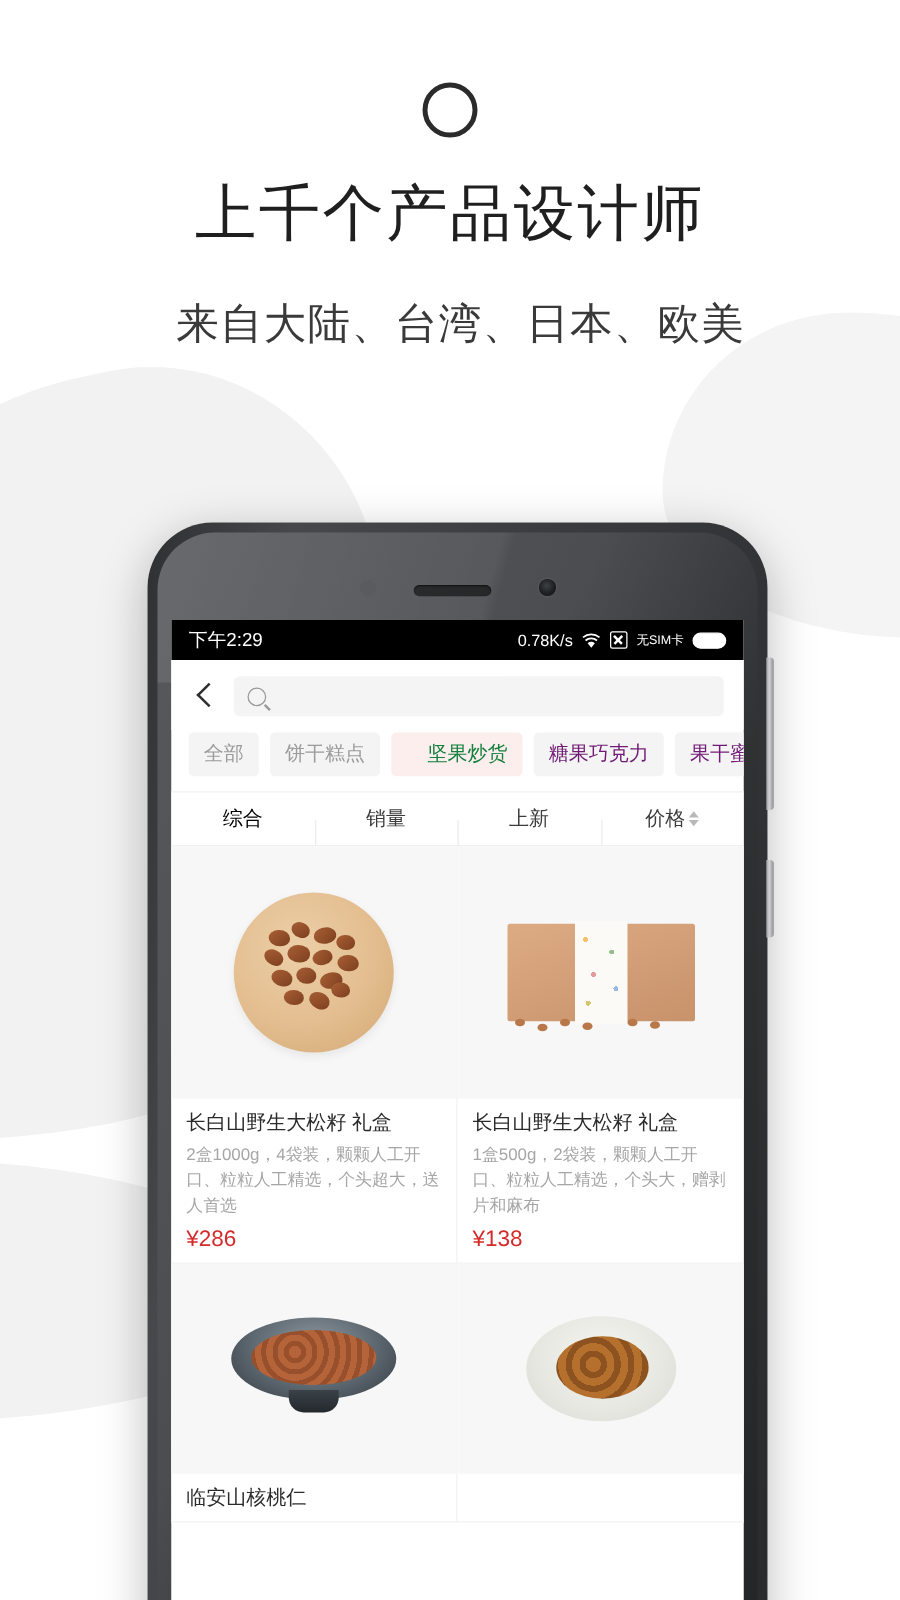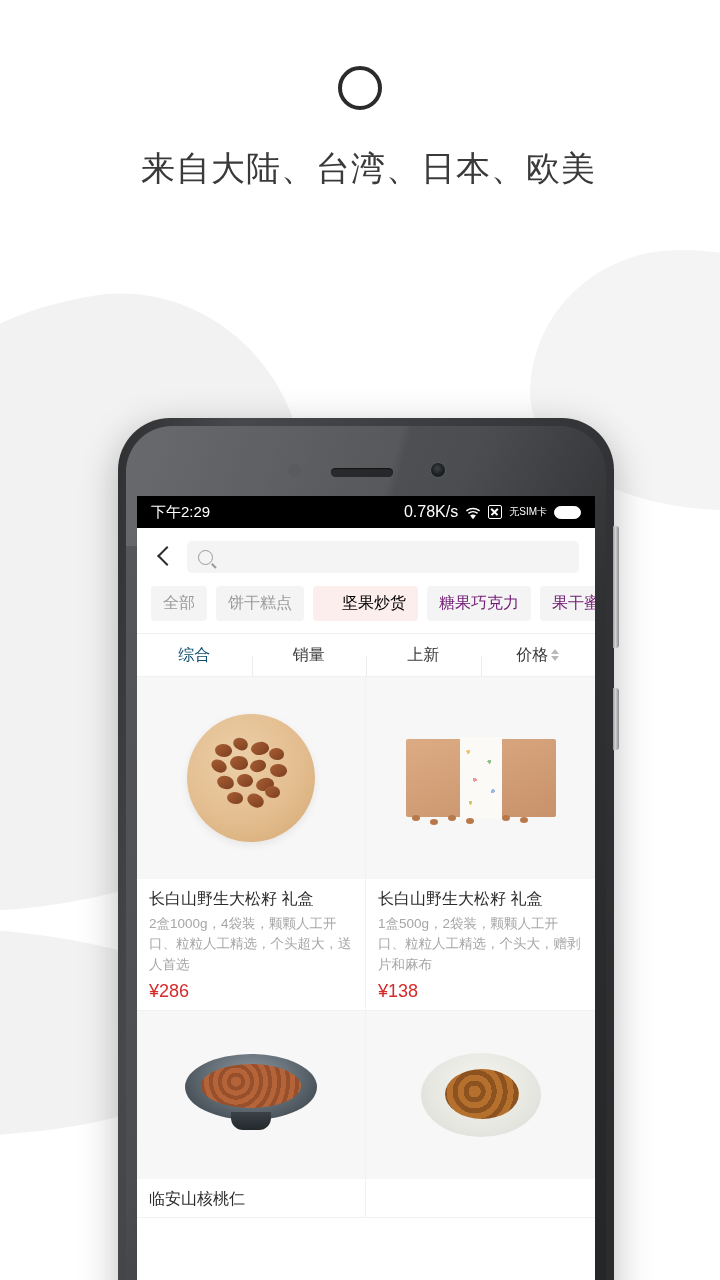--- a/index.html
+++ b/index.html
@@ -128,21 +128,21 @@
   }
   .statusbar {
     height:32px; background:#000000;
     display:flex; align-items:center;
     padding:0 14px; color:#ffffff;
     font-size:15px;
   }
   .sb-left { flex:0 0 auto; }
   .sb-spacer { flex:1 1 auto; }
   .sb-right { display:flex; align-items:center; gap:7px; }
-  .sb-speed { font-size:16px; }
+  .sb-speed { font-size:13px; }
   .sb-nosim { font-size:10px; }
   .icon-wifi { display:inline-block; width:16px; height:13px; }
   .icon-x-box {
     display:inline-block; width:14px; height:14px;
     border:1.5px solid #fff; border-radius:2px;
     position:relative;
   }
   .icon-x-box::before, .icon-x-box::after {
     content:""; position:absolute; left:1px; top:5px;
     width:9px; height:1.5px; background:#fff;
@@ -203,37 +203,37 @@
   }
   .chip {
     flex:0 0 auto;
     padding:7px 12px;
     border-radius:4px;
     background:#f4f4f4;
     font-size:16px; color:#701a75;
     cursor:pointer;
   }
   .chip.muted { color:#9b9b9b; }
-  .chip.active { background:#fdeeee; color:#000000;padding-left:29px; }
+  .chip.active { background:#fdeeee; color:#15803d;padding-left:29px; }
 
   
   .sortbar {
     display:flex; align-items:center;
     height:44px;
     border-top:1px solid #f0f0f0;
     border-bottom:1px solid #f0f0f0;
     background:#fff;
   }
   .sort-item {
     flex:1 1 0; text-align:center;
     font-size:16px; color:#3c3c3c;
     position:relative; cursor:pointer;
     display:flex; align-items:center; justify-content:center; gap:3px;
   }
-  .sort-item.active { color:#0c4a6e; }
+  .sort-item.active { color:#000000; }
   .sort-item + .sort-item::before {
     content:""; position:absolute; left:0; top:11px;
     width:1px; height:20px; background:#ececec;
   }
   .sort-arrows {
     display:inline-flex; flex-direction:column; gap:2px;
   }
   .sort-arrows i {
     width:0; height:0; display:block;
     border-left:4px solid transparent;
@@ -347,20 +347,21 @@
 <div class="bg-layer">
   <div class="bg-shape-a"></div>
   <div class="bg-shape-b"></div>
   <div class="bg-shape-c"></div>
   <div class="bg-shape-d"></div>
   <div class="bg-shape-e"></div>
 </div>
 
 <div class="promo">
   <div class="logo-mark"></div>
+  <h1 class="promo-headline">上千个产品设计师</h1>
   <div class="promo-sub">
     <div>来自大陆、台湾、日本、欧美</div>
   </div>
 </div>
 
 <div class="phone">
   <div class="phone-body"></div>
   <div class="phone-glass"></div>
   <div class="sensor-dot"></div>
   <div class="earpiece"></div>

